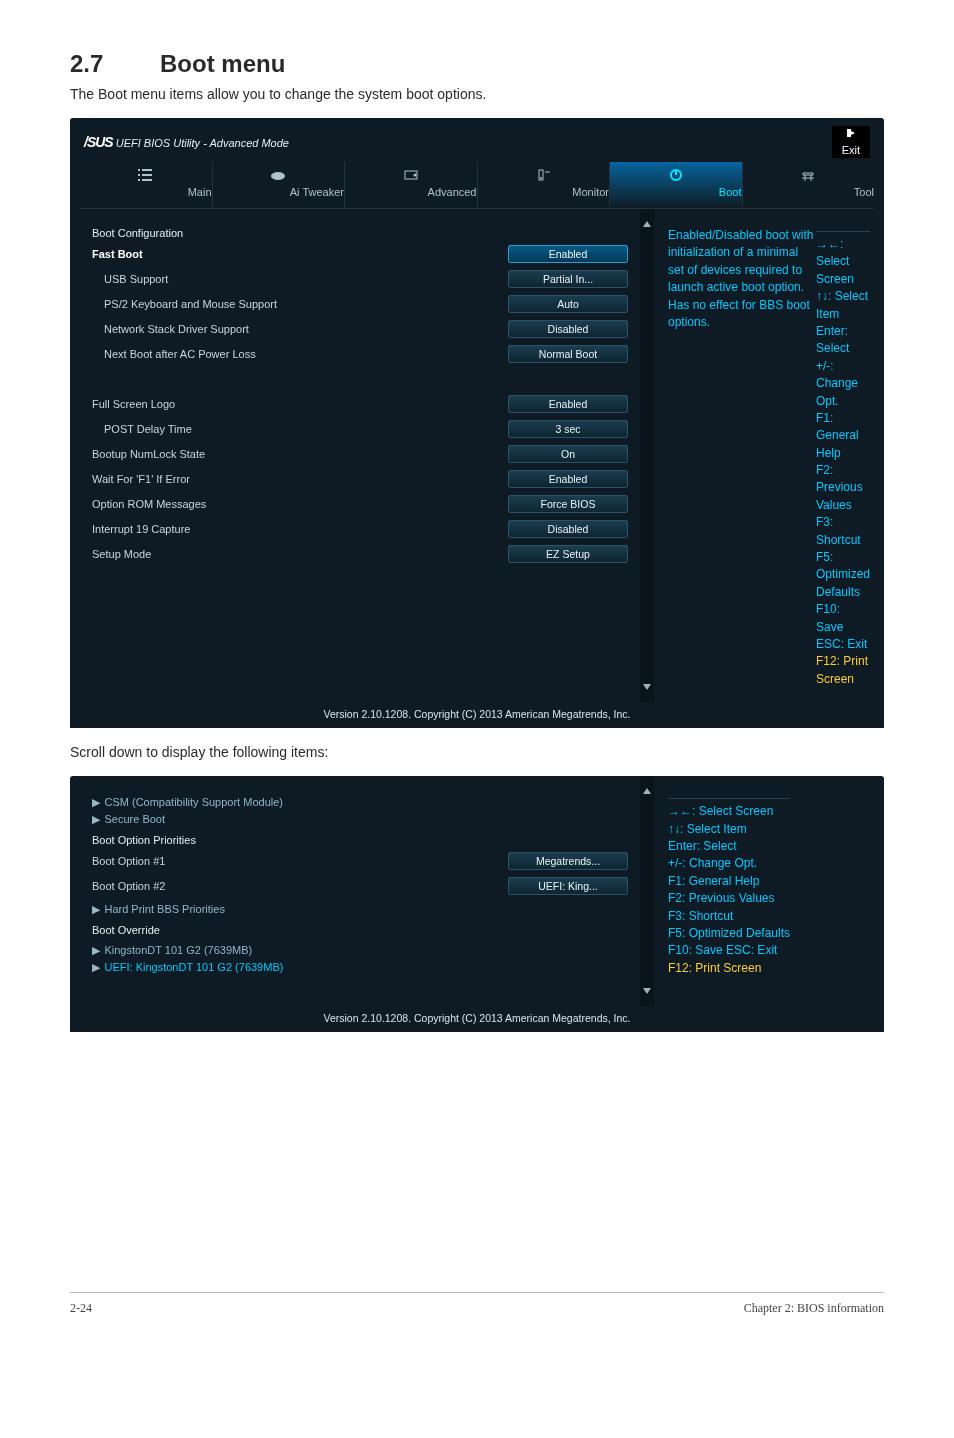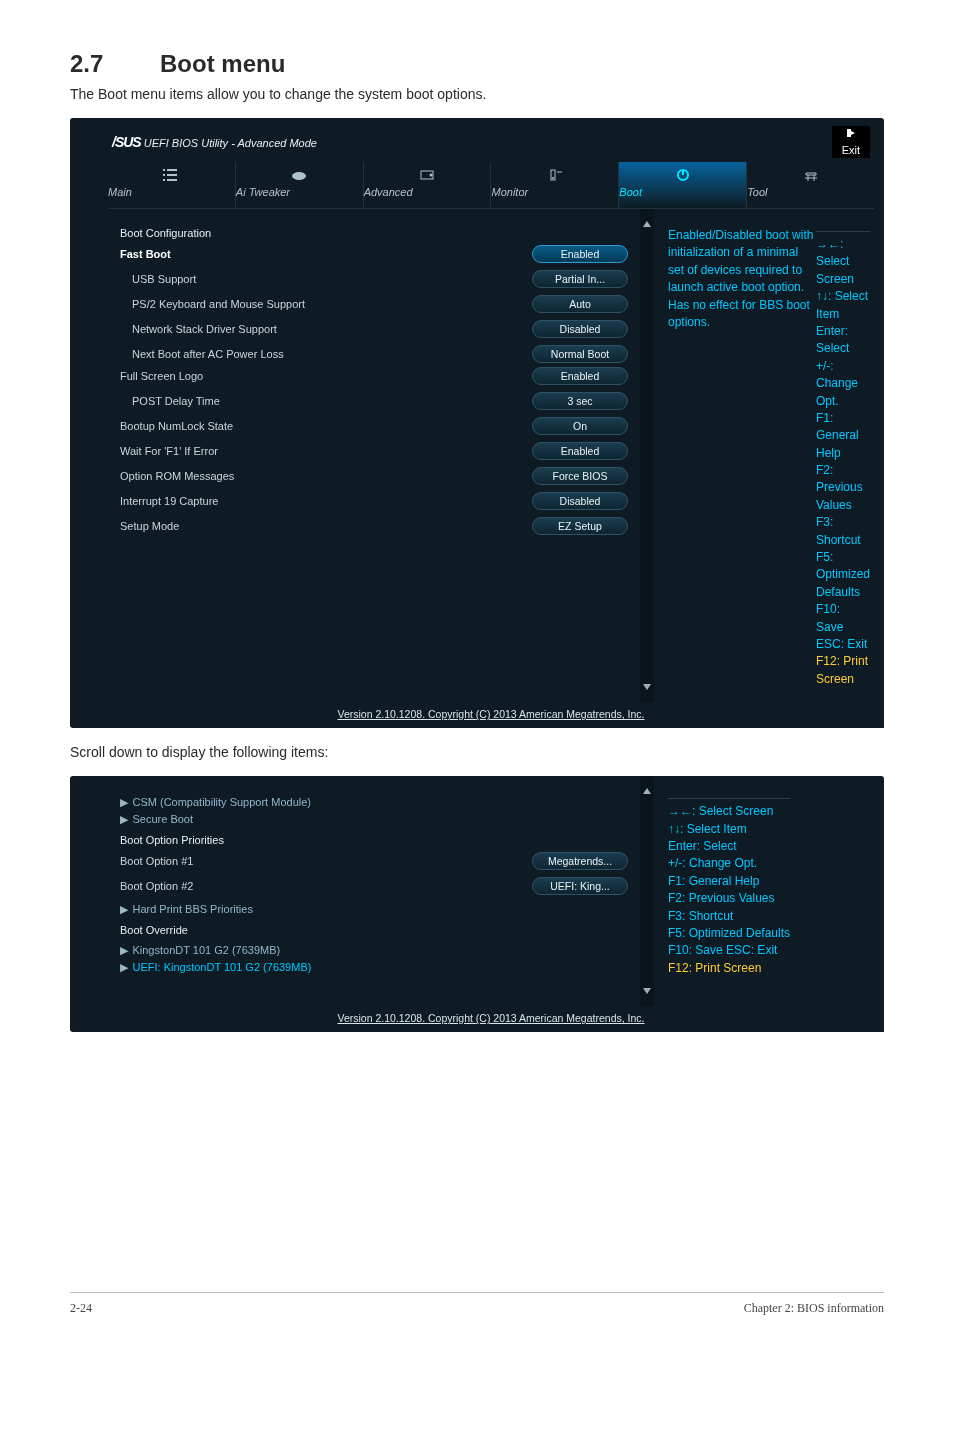--- a/index.html
+++ b/index.html
@@ -19,21 +19,20 @@
   .doc-heading .sec-num { display: inline-block; width: 90px; }
   .doc-intro { font-size: 14px; margin-bottom: 16px; }
   .doc-caption { font-size: 14px; margin: 16px 0; }
   .bios-window {
     background: #0e1b24;
     color: #c8d6dc;
     font-family: Verdana, Geneva, sans-serif;
     font-size: 11px;
     border-radius: 3px;
     position: relative;
-    padding-left: 28px;
   }
   .bios-titlebar {
     display: flex;
     justify-content: space-between;
     align-items: center;
     padding: 8px 14px 4px 14px;
   }
   .bios-brand { color: #e6eef2; font-style: italic; font-weight: 300;}
   .bios-brand .asus { font-weight: bold; letter-spacing: -1px; font-style: italic; color: #fff; font-size: 14px;}
   .exit-btn {
@@ -47,26 +46,25 @@
     flex-direction: column;
   }
   .exit-btn svg { width: 10px; height: 10px; }
   .bios-tabs {
     display: flex;
     border-bottom: 1px solid #1f3340;
     margin: 0 10px;
   }
   .bios-tab {
     flex: 1;
-    text-align: left;
+    text-align: right;
     padding: 6px 0 10px 0;
     border-right: 1px solid #1f3340;
     color: #afc3cc;
     position: relative;
-    font-style: italic;
   }
   .bios-tab:last-child { border-right: none; }
   .bios-tab.active {
     color: #00e7ff;
     background: linear-gradient(to bottom, rgba(0,159,255,0.55) 0%, rgba(0,0,0,0) 100%);
   }
   .bios-tab .tab-icon { display: block; margin: 0 auto 4px; }
   .bios-content {
     display: flex;
     min-height: 360px;
@@ -88,46 +86,45 @@
   .help-keys .hl { color: #ffcc33; }
   .setting-group-title { color: #e6eef2; margin-bottom: 6px; }
   .settings { display: grid; grid-template-columns: 1fr 140px; row-gap: 7px; align-items: center; }
   .setting-label { color: #c8d6dc; }
   .setting-label.sel { color: #fff; font-weight: bold;}
   .pill {
     background: linear-gradient(#1a3d4f, #0e2532);
     color: #eaf2f6;
     text-align: center;
     padding: 2px 6px;
-    border-radius: 9px;
+    border-radius: 2px;
     border: 1px solid #2e5366;
     font-size: 10.5px;
     white-space: nowrap;
-    width: 96px;
+    width: 120px;
     justify-self: end;
   }
   .pill.sel {
     background: linear-gradient(#085a85, #033a57);
     border: 1px solid #2a9bd6;
   }
-  .settings.group2 { margin-top: 4px; }
+  .settings.group2 { margin-top: 32px; }
   .submenu {
     color: #8fb7cc;
     padding: 2px 0;
   }
   .submenu.hl { color: #00c8ff; }
   .sub-chev { color: #9cb8c5; margin-right: 4px; }
   .bios-left .section-space { height: 6px; }
   .bios-footer {
     text-align: center;
     color: #d9e4e9;
     font-size: 10.5px;
     padding: 6px 0 8px 0;
     background: #0e1b24;
-    text-decoration: underline;
   }
   .bios-window.compact .bios-content { min-height: 230px; }
   .scroll-arrow {
     width: 14px;
     background: rgba(0,0,0,0.25);
     display: flex;
     flex-direction: column;
     justify-content: space-between;
     align-items: center;
     padding: 10px 0;

